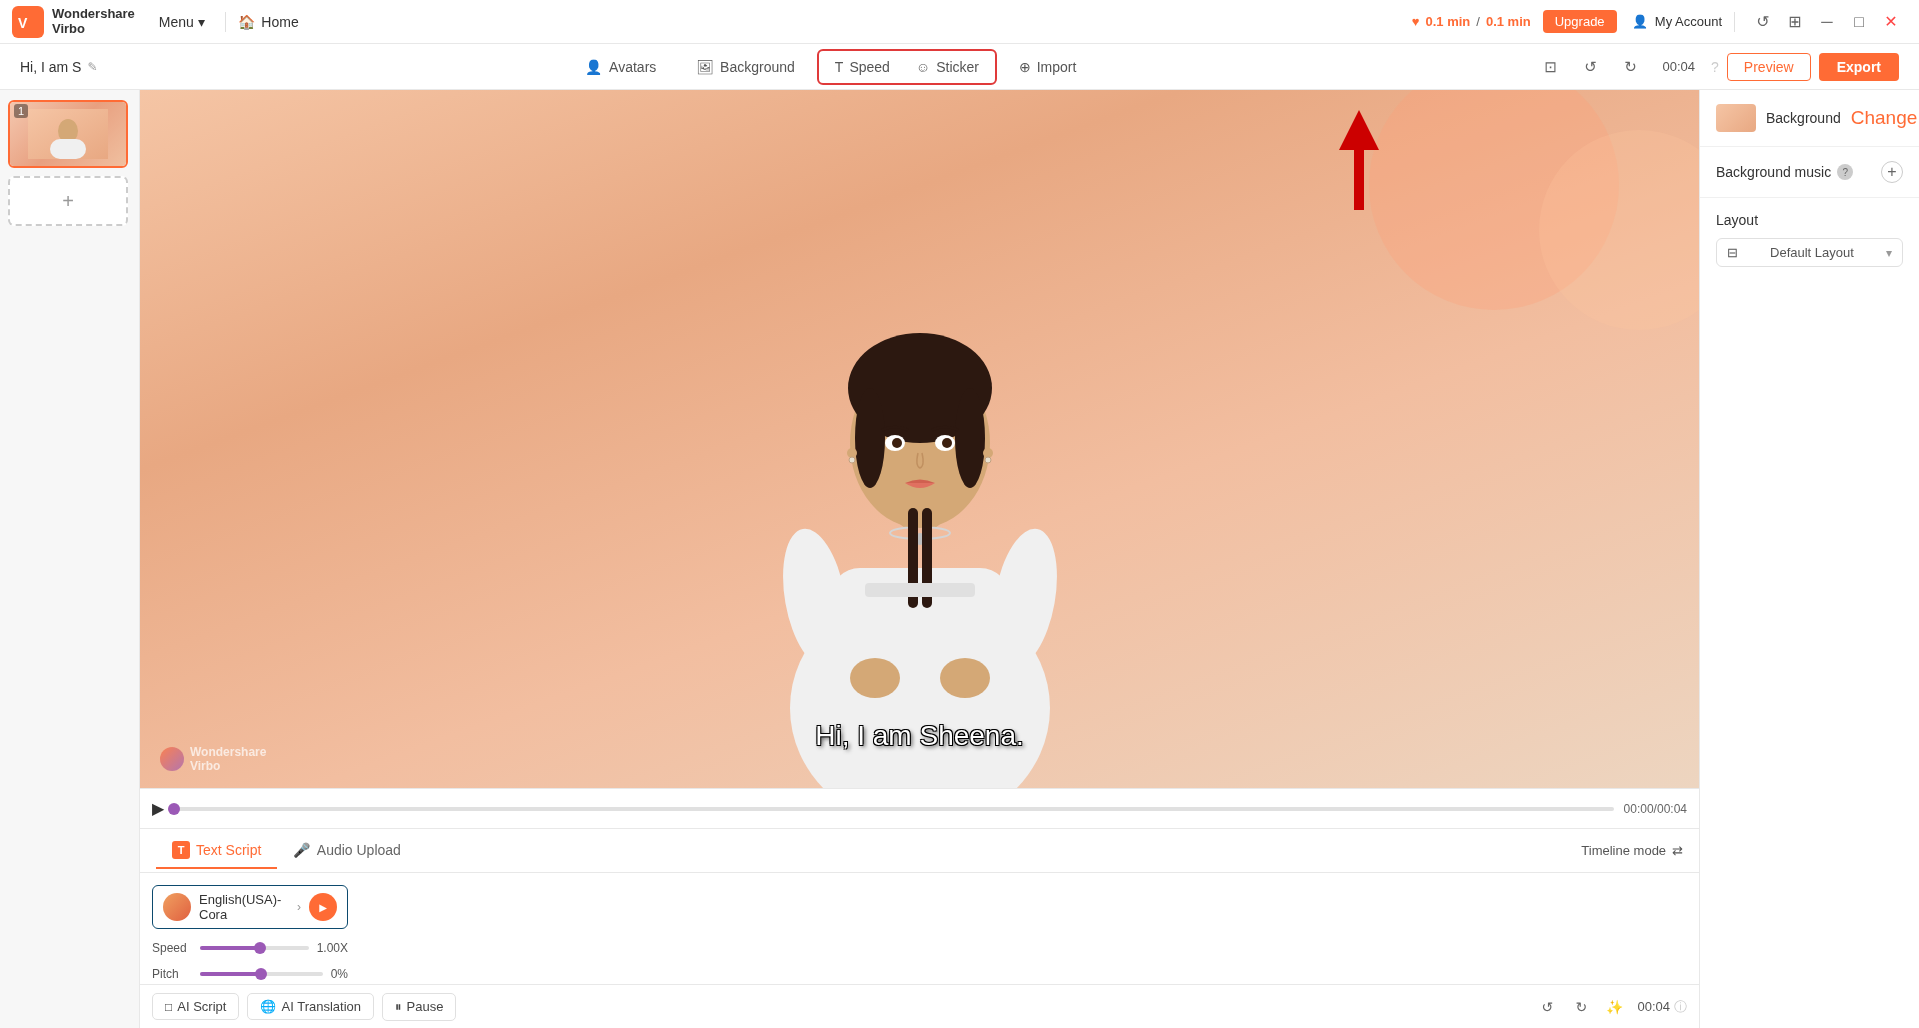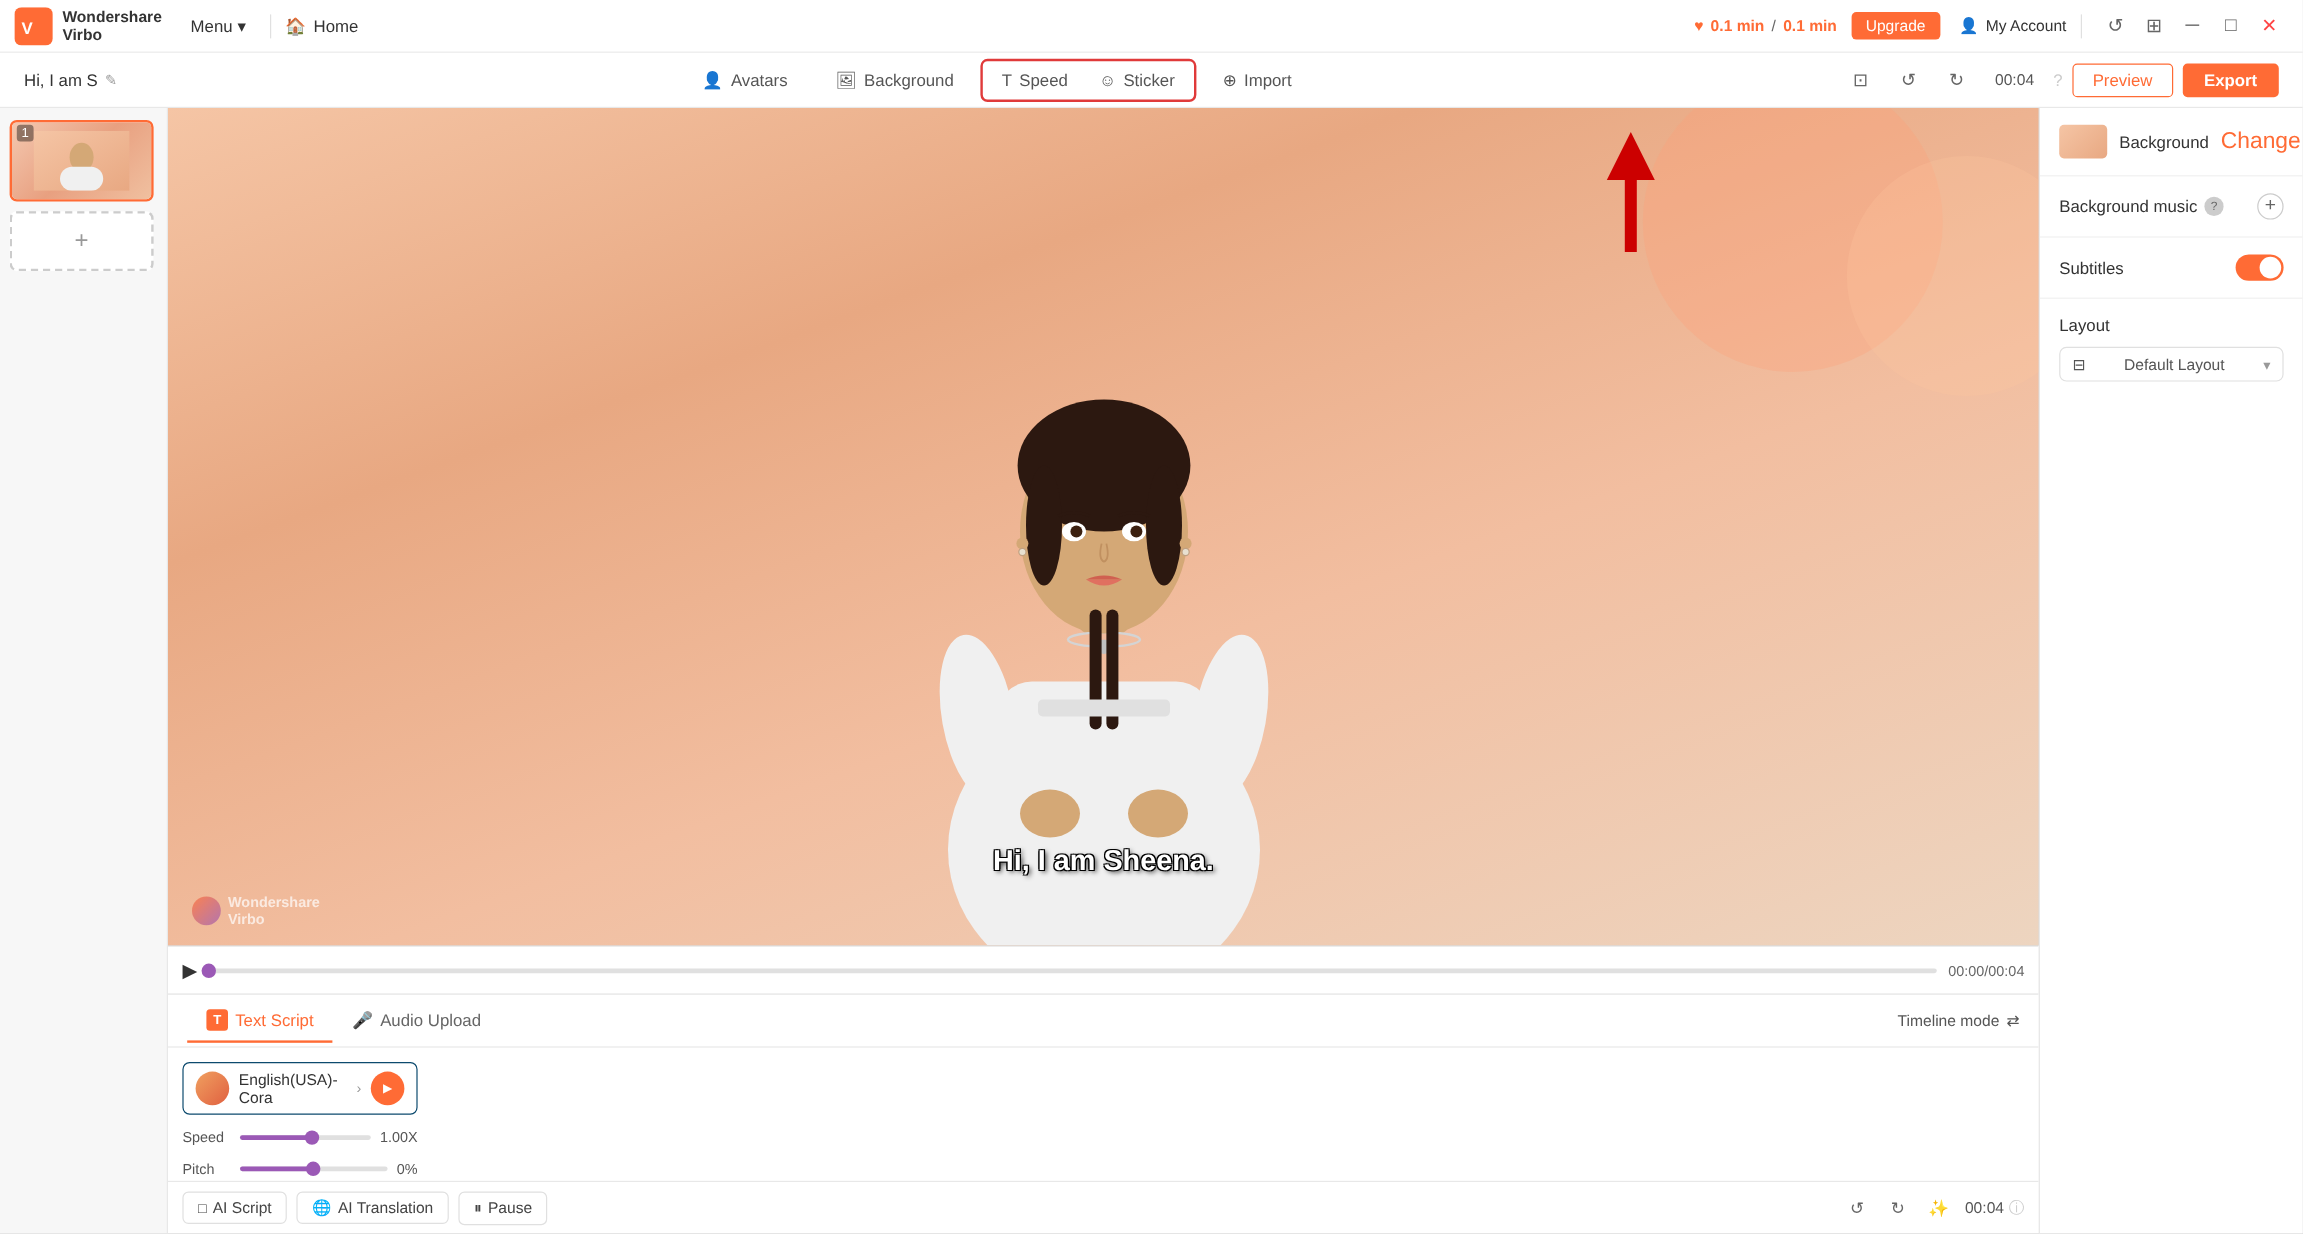--- a/index.html
+++ b/index.html
@@ -137,26 +137,26 @@
       width: 250px; height: 250px;
       background: rgba(255,160,120,0.3); border-radius: 50%;
     }
     .deco-circle2 {
       position: absolute; top: 40px; right: -40px;
       width: 200px; height: 200px;
       background: rgba(255,200,160,0.25); border-radius: 50%;
     }
     .subtitle-text {
       position: absolute;
-      bottom: 56px;
+      bottom: 36px;
       left: 50%;
       transform: translateX(-50%);
       color: #fff;
-      font-size: 24px;
-      font-weight: 700;
+      font-size: 28px;
+      font-weight: 400;
       text-shadow: 2px 2px 4px rgba(0,0,0,0.8), -1px -1px 0 #000, 1px -1px 0 #000, -1px 1px 0 #000, 1px 1px 0 #000;
       white-space: nowrap;
     }
     
     .arrow-annotation {
       position: absolute;
       top: 20px;
       right: 320px;
       display: flex;
       flex-direction: column;
@@ -639,28 +639,20 @@
     </div>
 
     <div class="section-row">
       <div class="section-label">
         <span>Background music</span>
         <div class="help-icon">?</div>
       </div>
       <div class="add-btn">+</div>
     </div>
 
-    <div class="section-row">
-      <div class="section-label">
-        <span>Subtitles</span>
-      </div>
-      <div class="toggle-switch">
-        <div class="toggle-knob"></div>
-      </div>
-    </div>
 
     <div class="layout-section">
       <div class="layout-label">Layout</div>
       <div class="layout-select">
         <span style="font-size:13px;">⊟</span>
         <span>Default Layout</span>
         <span class="layout-select-icon">▾</span>
       </div>
     </div>
   </div>

